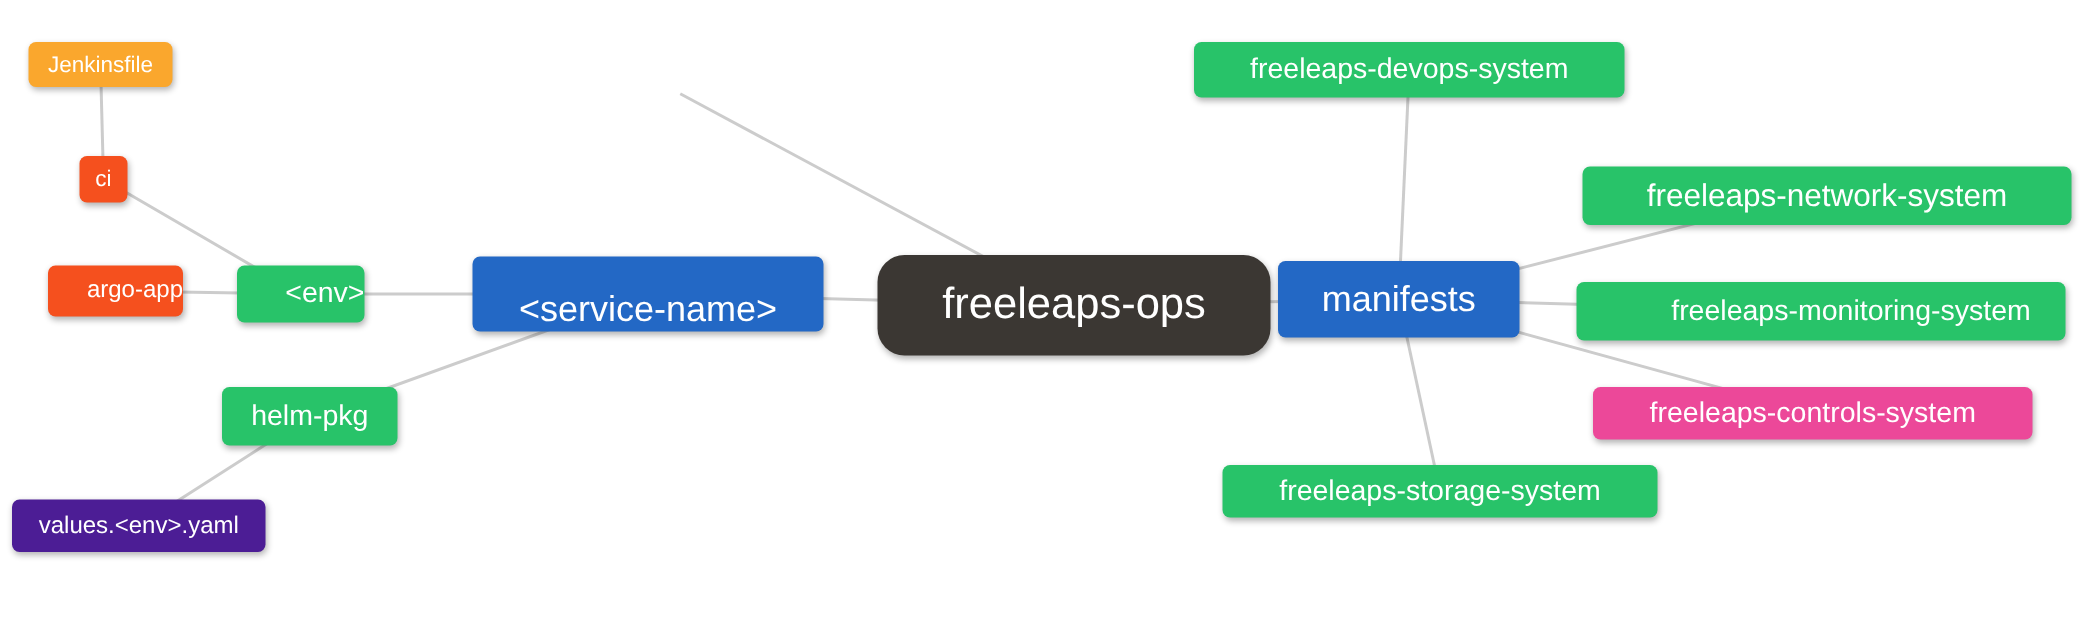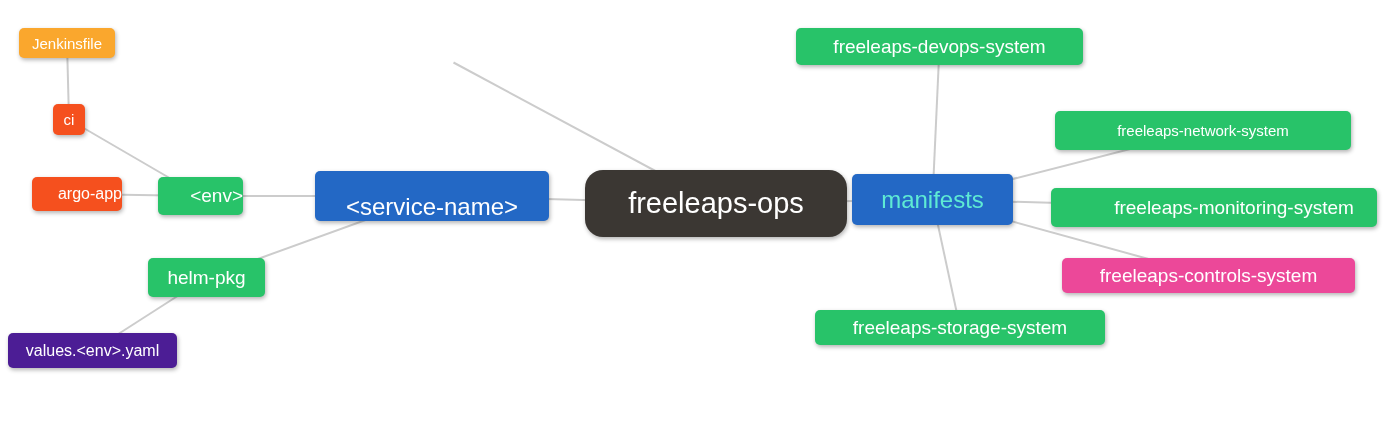--- a/index.html
+++ b/index.html
@@ -41,21 +41,21 @@
   [data-node-id="ci"]                   { left: 53px;   top: 104px; width: 32px;  height: 31px; font-size: 15px; }
   [data-node-id="argo_app"]             { left: 32px;   top: 177px; width: 90px;  height: 34px; font-size: 16px; justify-content: flex-end; }
   [data-node-id="env"]                  { left: 158px;  top: 177px; width: 85px;  height: 38px; font-size: 19px; justify-content: flex-end; }
   [data-node-id="helm_pkg"]             { left: 148px;  top: 258px; width: 117px; height: 39px; font-size: 19px; }
   [data-node-id="values_env_yaml"]      { left: 8px;    top: 333px; width: 169px; height: 35px; font-size: 16px; }
   [data-node-id="first_class_pipeline"] { left: 315px;  top: 37px;  width: 277px; height: 51px; font-size: 24px; }
   [data-node-id="service_name"]         { left: 315px;  top: 171px; width: 234px; height: 50px; font-size: 24px; align-items: flex-end; }
   [data-node-id="freeleaps_ops"]        { left: 585px;  top: 170px; width: 262px; height: 67px; font-size: 29px; border-radius: 18px; }
   [data-node-id="manifests"]            { left: 852px;  top: 174px; width: 161px; height: 51px; font-size: 24px; }
   [data-node-id="devops_system"]        { left: 796px;  top: 28px;  width: 287px; height: 37px; font-size: 19px; }
-  [data-node-id="network_system"]       { left: 1055px; top: 111px; width: 296px; height: 39px; font-size: 15px; align-items: center; }
+  [data-node-id="network_system"]       { left: 1055px; top: 111px; width: 326px; height: 39px; font-size: 21px; align-items: center; }
   [data-node-id="monitoring_system"]    { left: 1051px; top: 188px; width: 326px; height: 39px; font-size: 19px; }
   [data-node-id="controls_system"]      { left: 1062px; top: 258px; width: 293px; height: 35px; font-size: 19px; }
   [data-node-id="storage_system"]       { left: 815px;  top: 310px; width: 290px; height: 35px; font-size: 19px; }
 </style>
 </head>
 <body>
 
 <div class="canvas">
 
   <svg class="edges-svg" width="1390" height="421" viewBox="0 0 1390 421">
@@ -92,21 +92,21 @@
   </div>
   <div class="node" data-node-id="values_env_yaml" style="background: #4c1d95; color: rgb(255, 255, 255);">
     <span>values.&lt;env&gt;.yaml</span>
   </div>
   <div class="node" data-node-id="service_name" style="background: rgb(35, 104, 197); color: rgb(255, 255, 255);">
     <span>&lt;service-name&gt;</span>
   </div>
   <div class="node" data-node-id="freeleaps_ops" style="background: rgb(59, 55, 51); color: rgb(255, 255, 255);">
     <span>freeleaps-ops</span>
   </div>
-  <div class="node" data-node-id="manifests" style="background: rgb(35, 104, 197); color: #5eead4;">
+  <div class="node" data-node-id="manifests" style="background: rgb(35, 104, 197); color: #ffffff;">
     <span>manifests</span>
   </div>
   <div class="node" data-node-id="devops_system" style="background: rgb(40, 195, 105); color: rgb(255, 255, 255);">
     <span>freeleaps-devops-system</span>
   </div>
   <div class="node" data-node-id="network_system" style="background: rgb(40, 195, 105); color: rgb(255, 255, 255);">
     <span>freeleaps-network-system</span>
   </div>
   <div class="node" data-node-id="monitoring_system" style="background: rgb(40, 195, 105); color: rgb(255, 255, 255); padding-left: 40px;">
     <span>freeleaps-monitoring-system</span>

